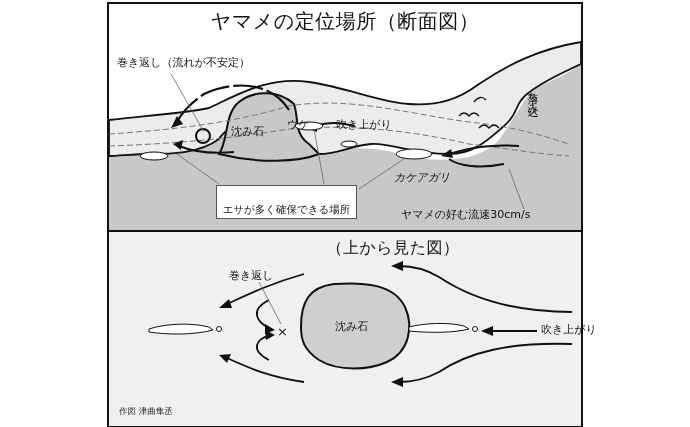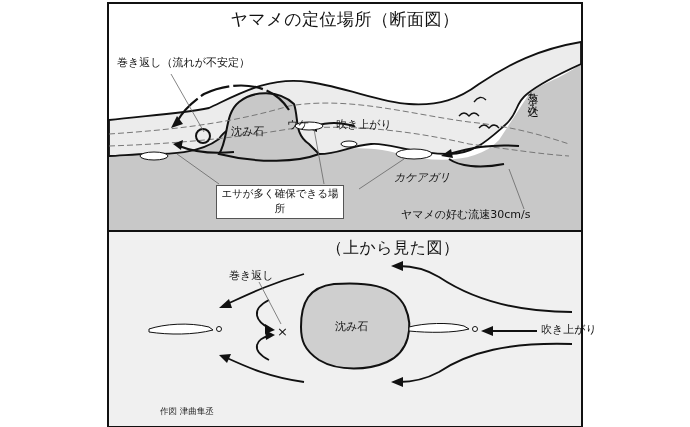--- a/index.html
+++ b/index.html
@@ -5,27 +5,27 @@
     html, body { margin: 0; padding: 0; background: #ffffff; }
     body { width: 690px; height: 427px; position: relative; overflow: hidden;
            font-family: "DejaVu Sans", sans-serif; }
     .frame { position: absolute; left: 107px; top: 2px; width: 472px; height: 422px;
              border: 2px solid #111; background: #fff; }
     .panel-top { position: absolute; left: 0; top: 0; width: 472px; height: 226px; background: #ffffff; }
     .divider { position: absolute; left: 0; top: 226px; width: 472px; height: 2px; background: #111; }
     .panel-bottom { position: absolute; left: 0; top: 228px; width: 472px; height: 194px; background: #f0f0f0; }
     svg { position: absolute; left: 0; top: 0; }
     .title { position: absolute; left: 0; width: 472px; text-align: center; color: #111;
-             font-size: 17px; letter-spacing: 0.5px; }
+             font-size: 20px; letter-spacing: 0.5px; }
     .lbl { position: absolute; color: #111; font-size: 11px; white-space: nowrap; line-height: 1.1; }
     .vert { writing-mode: vertical-rl; font-size: 11px; }
-    .callout { position: absolute; left: 107px; top: 181px; width: 128px; height: 34px;
+    .callout { position: absolute; left: 107px; top: 181px; width: 141px; height: 34px;
                background: #fff; border: 1px solid #555; font-size: 10.5px; color: #111;
-               text-align: center; line-height: 15px; padding-top: 0; box-sizing: border-box; }
-    .credit { position: absolute; left: 10px; top: 174px; font-size: 8.5px; color: #222; margin-left: 41px; }
+               text-align: center; line-height: 15px; padding-top: 16px; box-sizing: border-box; }
+    .credit { position: absolute; left: 10px; top: 174px; font-size: 8.5px; color: #222; }
   </style>
 </head>
 <body>
 
 <div class="frame">
 
   <div class="panel-top">
     <svg width="472" height="226" viewBox="0 0 472 226">
 
       <path d="M0,120 C40,118 80,114 120,118 L200,140 C230,148 260,140 290,150 C330,160 370,158 390,136 L420,90 C430,80 450,76 472,60 L472,226 L0,226 Z" fill="#c8c8c8"></path>

